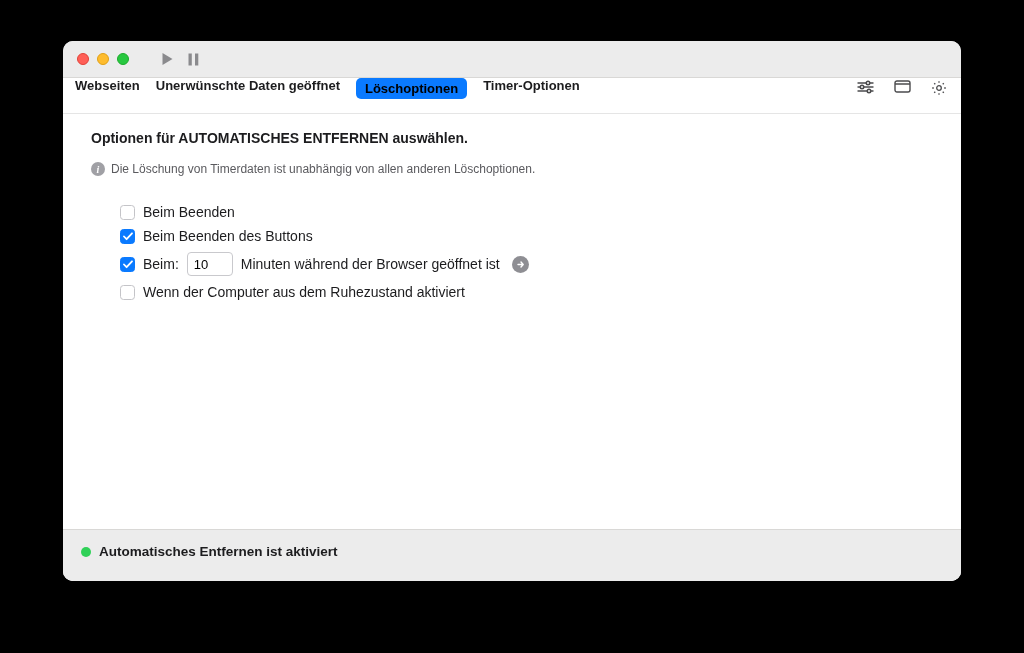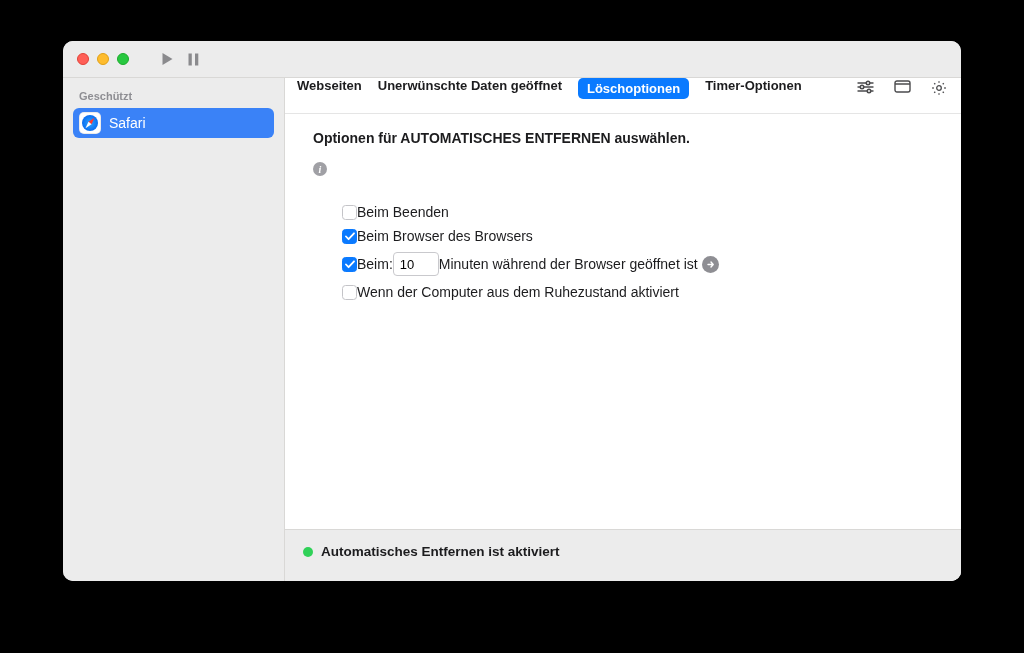--- a/index.html
+++ b/index.html
@@ -79,36 +79,36 @@
     height: 36px;
     display:flex; align-items:flex-start;
     padding: 0 12px;
     gap: 16px;
     border-bottom: 1px solid #e5e5e5;
     font-size: 13px;
     color:#1c1c1e;
   }
   .tab { font-weight:600; cursor:default; }
   .tab.active {
-    background:#0a7aff; color:#ffffff;
+    background:#0a7aff; color:#000000;
     padding: 3px 9px; border-radius:5px;
   }
   .tabbar .spacer { flex:1; }
   .tb-icon { color:#4b4b4d; display:flex; align-items:center; padding:2px; }
 
   .content { flex:1; padding: 16px 28px 12px; overflow:auto; font-size:13px; color:#1c1c1e; }
   .section-title { font-weight:700; font-size:14px; margin-bottom:16px; }
   .info-row { display:flex; align-items:center; gap:6px; color:#5a5a5e; font-size:12px; margin-bottom:28px; }
   .info-badge {
     width:14px; height:14px; border-radius:50%; background:#a0a0a5; color:#fff;
     font-size:10px; font-weight:700; display:flex; align-items:center; justify-content:center;
     font-style: italic; font-family: Georgia, serif;
   }
   .options { margin-left:22px; display:flex; flex-direction:column; gap:8px; }
-  .opt-row { display:flex; align-items:center; font-size:14px;padding-left:7px; }
+  .opt-row { display:flex; align-items:center; gap:8px; font-size:14px;padding-left:7px; }
   .chk {
     width:15px; height:15px; border-radius:3.5px; border:1px solid #c4c4c8;
     background:#fff; display:flex; align-items:center; justify-content:center; flex:none;
   }
   .chk.checked { background:#0a7aff; border-color:#0a7aff; }
   .chk.checked svg { display:block; }
   .chk svg { display:none; }
   .num-input {
     width:46px; height:24px; border:1px solid #c9c9cd; border-radius:4px;
     font-size:13px; padding:0 6px; background:#fff;
@@ -147,31 +147,20 @@
       <span>
         <svg width="11" height="13" viewBox="0 0 11 13">
             <rect x="0.5" y="0.5" width="3.3" height="12" fill="#8a8a8d"></rect>
             <rect x="7" y="0.5" width="3.3" height="12" fill="#8a8a8d"></rect>
           </svg>
       </span>
     </div>
   </div>
 
   <div class="body">
-    <div class="sidebar">
-      <div class="sidebar-header">Geschützt</div>
-      <div class="sidebar-item selected">
-        <span class="safari-icon">
-          <span class="compass">
-              <span class="needle"></span>
-            </span>
-        </span>
-        <span>Safari</span>
-      </div>
-    </div>
 
     <div class="main">
       <div class="tabbar">
         <span class="tab">Webseiten</span>
         <span class="tab">Unerwünschte Daten geöffnet</span>
         <span class="tab active">Löschoptionen</span>
         <span class="tab">Timer-Optionen</span>
         <span class="spacer"></span>
         <span class="tb-icon">
           <svg width="17" height="14" viewBox="0 0 17 14" fill="none" stroke="#4b4b4d" stroke-width="1.4" stroke-linecap="round">
@@ -194,38 +183,39 @@
             <circle cx="8" cy="8" r="2.3"></circle>
             <path d="M8 1.2v1.6M8 13.2v1.6M14.8 8h-1.6M2.8 8H1.2M12.8 3.2l-1.1 1.1M4.3 11.7l-1.1 1.1M12.8 12.8l-1.1-1.1M4.3 4.3 3.2 3.2"></path>
           </svg>
         </span>
       </div>
 
       <div class="content">
         <div class="section-title">Optionen für AUTOMATISCHES ENTFERNEN auswählen.</div>
         <div class="info-row">
           <span class="info-badge">i</span>
+          <span>Die Löschung von Timerdaten ist unabhängig von allen anderen Löschoptionen.</span>
         </div>
 
         <div class="options">
 
           <div class="opt-row">
             <span class="chk">
               
             </span>
             <span>Beim Beenden</span>
           </div>
 
           <div class="opt-row">
             <span class="chk checked">
               <svg width="10" height="9" viewBox="0 0 10 9">
                   <path d="M1 4.5 3.6 7.2 9 1.3" stroke="#fff" stroke-width="1.8" fill="none" stroke-linecap="round" stroke-linejoin="round"></path>
                 </svg>
             </span>
-            <span>Beim Browser des Browsers</span>
+            <span>Beim Beenden des Buttons</span>
           </div>
 
           <div class="opt-row">
             <span class="chk checked">
               <svg width="10" height="9" viewBox="0 0 10 9">
                   <path d="M1 4.5 3.6 7.2 9 1.3" stroke="#fff" stroke-width="1.8" fill="none" stroke-linecap="round" stroke-linejoin="round"></path>
                 </svg>
             </span>
             <span>Beim:</span>
             <input class="num-input" value="10" style="">

